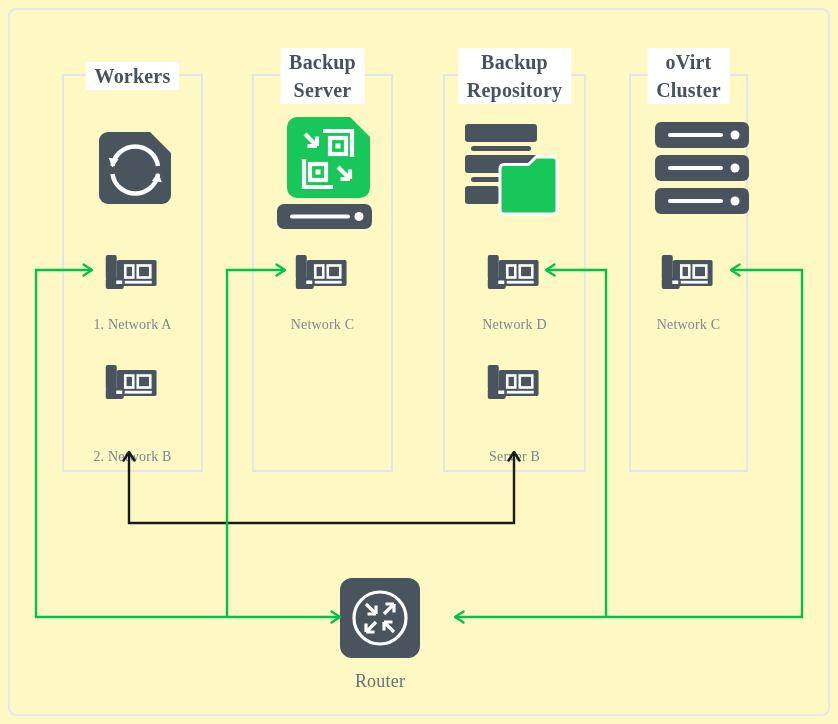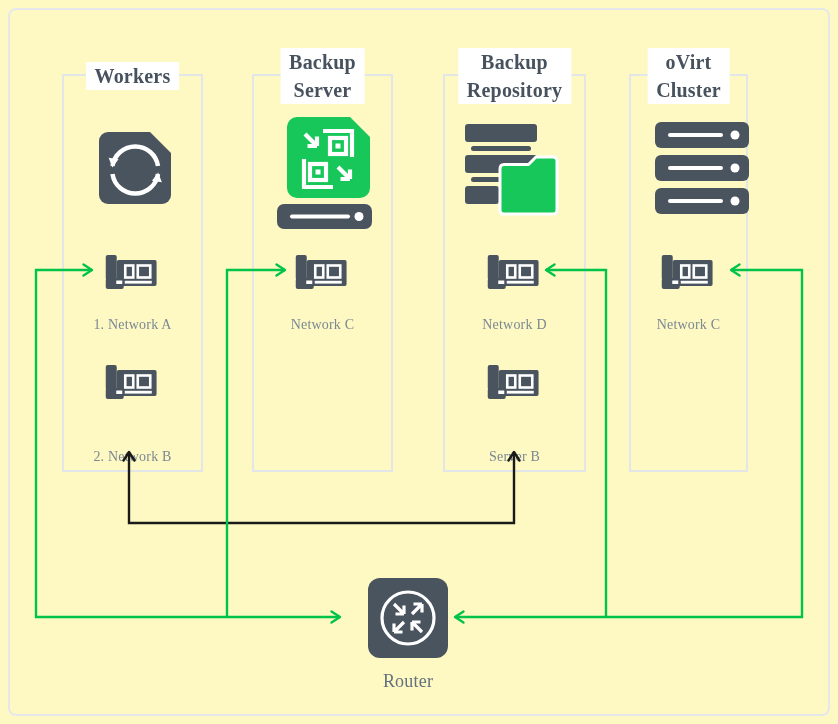--- a/index.html
+++ b/index.html
@@ -32,21 +32,21 @@
   .mi-ovirt{left:24px;top:46px;}
   .nic{position:absolute;left:50%;transform:translateX(-56%);width:54px;height:40px;}
   .nic-1{top:176px;}
   .nic-2{top:286px;}
   .nic-label{
     position:absolute;left:0;width:100%;text-align:center;
     font-size:14px;line-height:26px;color:#7B8894;letter-spacing:.2px;
   }
   .lbl-1{top:236px;}
   .lbl-2{top:344px;margin-top:24px;}
-  .router-wrap{position:absolute;left:368px;top:578px;width:80px;height:80px;}
+  .router-wrap{position:absolute;left:340px;top:578px;width:80px;height:80px;}
   .router-label{
     position:absolute;left:50%;top:92px;transform:translateX(-50%);
     font-size:18px;line-height:22px;color:#62717D;white-space:nowrap;letter-spacing:.2px;
   }
   .overlay{position:absolute;left:0;top:0;pointer-events:none;}
   .hidden-defs{position:absolute;width:0;height:0;}
 </style>
 </head>
 <body>
 

